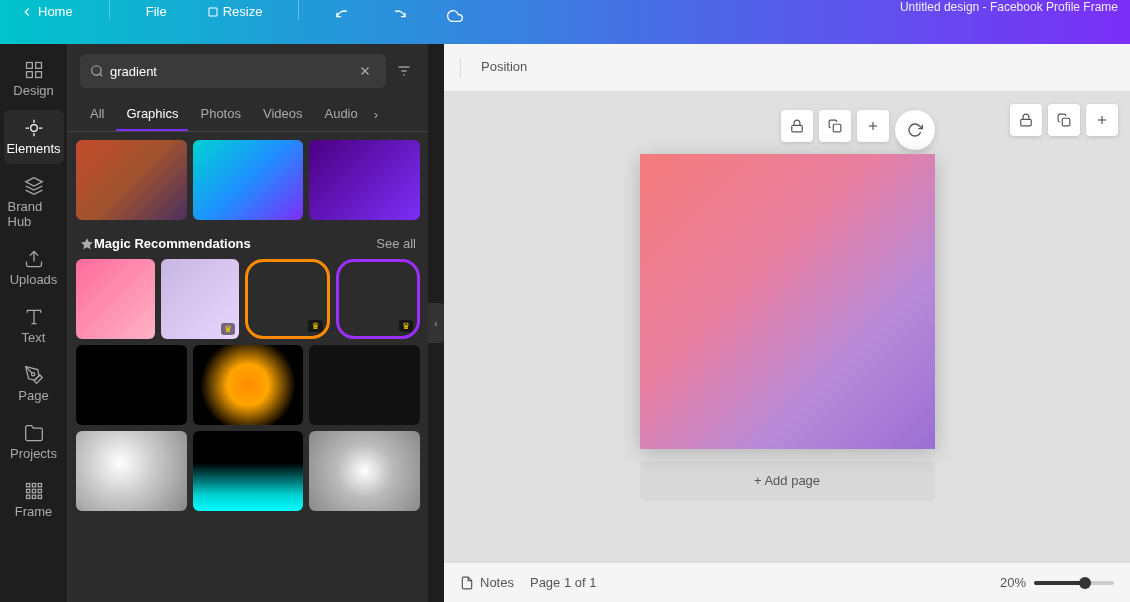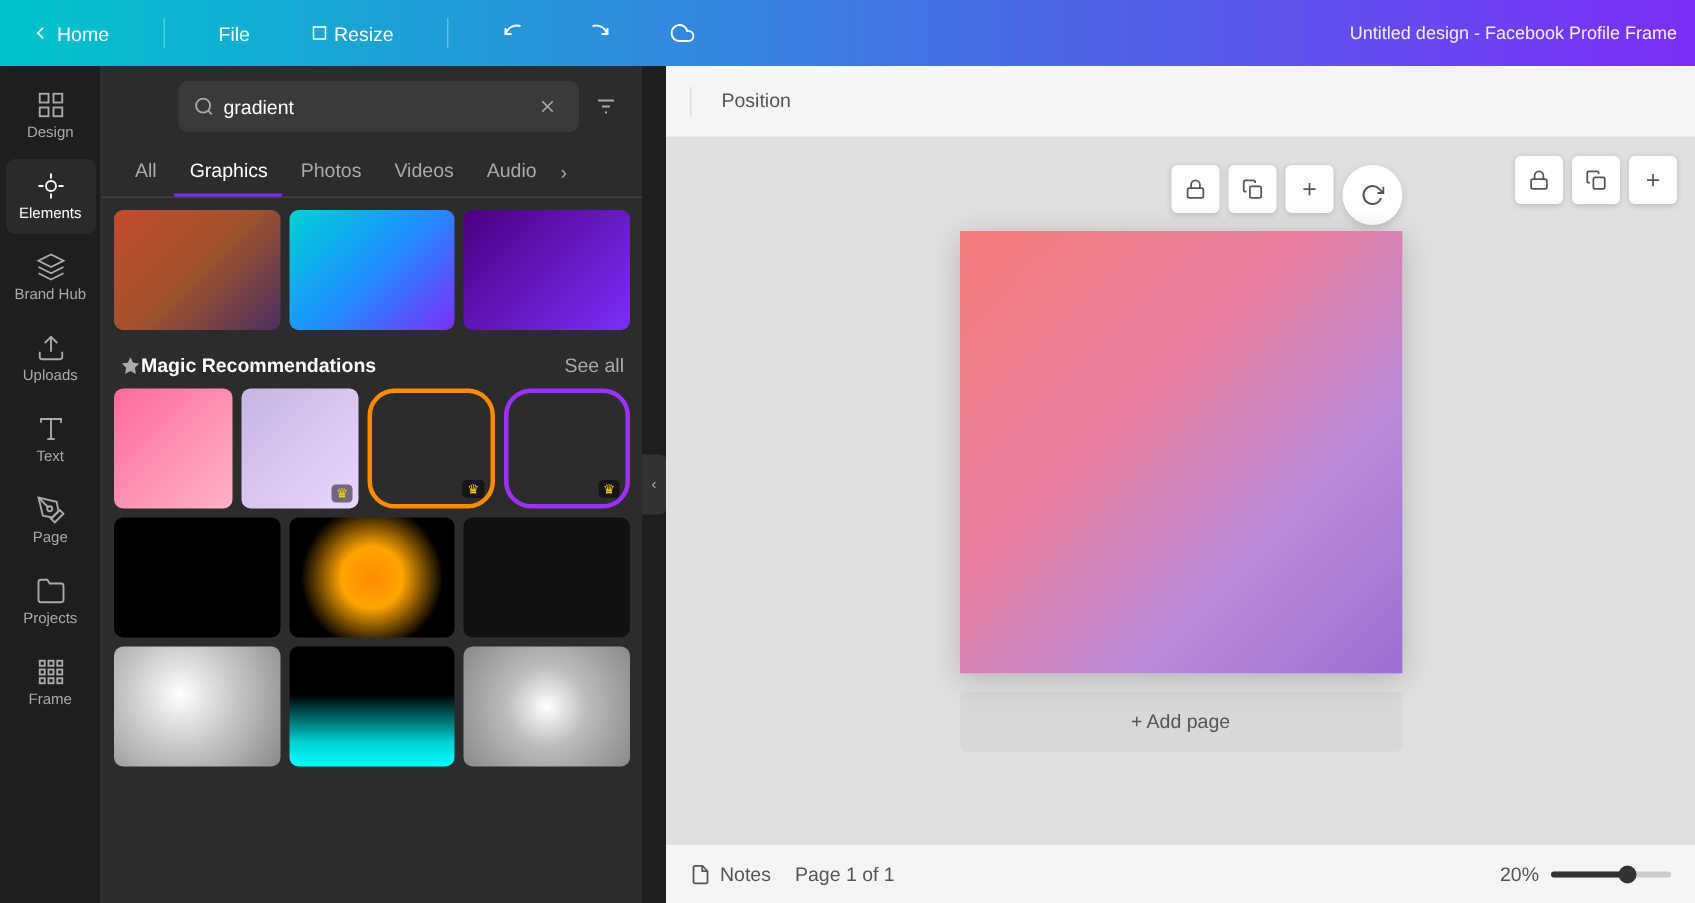--- a/index.html
+++ b/index.html
@@ -1,20 +1,20 @@
 <!DOCTYPE html>
 <html><head>
   <meta charset="utf-8">
   <style>
     * { box-sizing: border-box; margin: 0; padding: 0; }
     body { font-family: -apple-system, BlinkMacSystemFont, 'Segoe UI', sans-serif; width: 1130px; height: 602px; overflow: hidden; background: #1e1e1e; }
 
     
     #topbar {
-      display: flex; align-items: center; height: 44px;
+      display: flex; align-items: flex-start; height: 44px;
       background: linear-gradient(90deg, #00c4cc 0%, #7b2ff7 100%);
       padding: 0 12px; gap: 24px;
     }
     .topbar-btn {
       display: flex; align-items: center; gap: 4px;
       color: #fff; font-size: 13px; font-weight: 500;
       background: none; border: none; cursor: pointer;
       padding: 4px 8px; border-radius: 4px;
     }
     .topbar-separator { width: 1px; height: 20px; background: rgba(255,255,255,0.3); margin: 0 4px; }
@@ -31,37 +31,37 @@
     #main { display: flex; height: 558px; }
 
     
     #left-sidebar {
       width: 68px; background: #1e1e1e; display: flex; flex-direction: column;
       align-items: center; padding: 8px 0; gap: 4px; border-right: 1px solid #333;
     }
     .sidebar-item {
       display: flex; flex-direction: column; align-items: center; gap: 3px;
       width: 60px; padding: 8px 4px; border-radius: 6px; cursor: pointer;
-      color: #aaa; font-size: 10px;
+      color: #aaa; font-size: 13px;
     }
     .sidebar-item.active { background: #2a2a2a; color: #fff; }
     .sidebar-item svg { width: 20px; height: 20px; }
 
     
     #search-panel {
       width: 360px; background: #2c2c2c; display: flex; flex-direction: column;
       overflow: hidden;
     }
     #search-bar {
       display: flex; align-items: center; gap: 6px;
       padding: 10px 12px; background: #2c2c2c;
     }
     #search-input-wrap {
       flex: 1; display: flex; align-items: center;
-      background: #3a3a3a; border-radius: 6px; padding: 6px 10px; gap: 6px; margin-left: 39px;
+      background: #3a3a3a; border-radius: 6px; padding: 6px 10px; gap: 6px;
     }
     #search-input {
       background: none; border: none; outline: none; color: #fff;
       font-size: 13px; flex: 1;
     }
     .search-filter-btn {
       background: none; border: none; cursor: pointer; color: #aaa;
       display: flex; align-items: center; padding: 4px;
     }
     

